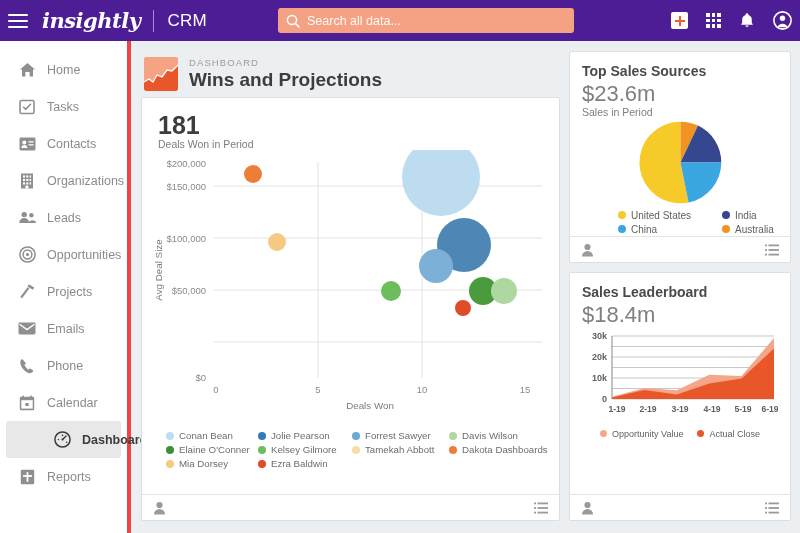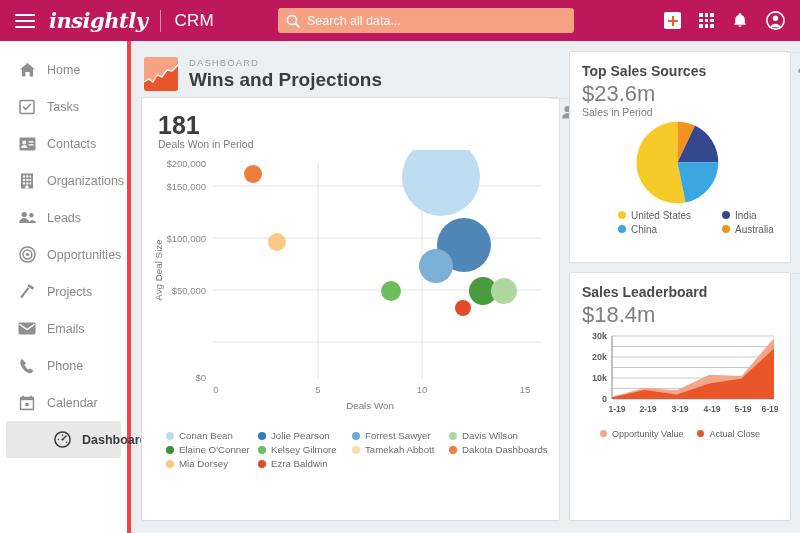--- a/index.html
+++ b/index.html
@@ -7,22 +7,22 @@
   body {
     font-family: "Liberation Sans", sans-serif;
     background: #eceff1;
     color: #5b5b5b;
     -webkit-font-smoothing: antialiased;
   }
   .app { width: 800px; height: 533px; display: flex; flex-direction: column; }
 
   
   .topbar {
-    height: 41px; background: #be185d; flex: 0 0 41px;
-    display: flex; align-items: center; padding: 0 15px; position: relative;
+    height: 41px; background: #4c1d95; flex: 0 0 41px;
+    display: flex; align-items: center; padding: 0 8px; position: relative;
   }
   .hamburger { width: 20px; height: 14px; display: flex; flex-direction: column;
     justify-content: space-between; margin-right: 14px; cursor: pointer; }
   .hamburger span { display: block; height: 2px; background: #fff; border-radius: 1px; }
   .brand {
     color: #fff; font-size: 21px; font-style: italic; font-weight: bold;
     font-family: "DejaVu Serif", serif; letter-spacing: -0.5px; line-height: 1;
   }
   .brand-divider { width: 1px; height: 22px; background: rgba(255,255,255,.5); margin: 0 13px; }
   .crm { color: #fff; font-size: 17px; letter-spacing: .3px; }
@@ -79,21 +79,21 @@
     width: 34px; height: 34px; border-radius: 3px; background: #f6a384;
     margin-right: 11px; overflow: hidden; position: relative; flex: 0 0 34px;
   }
   .dash-icon svg { position: absolute; left: 0; top: 0; }
   .kicker { font-size: 9.5px; letter-spacing: 1.1px; color: #9b9b9b; line-height: 1.3; }
   .page-title { font-size: 19px; color: #3d3d3d; font-weight: bold; line-height: 1.15; }
 
   
   .card {
     background: #fff; border: 1px solid #dedede; border-radius: 2px;
-    display: flex; flex-direction: row; min-height: 0;
+    display: flex; flex-direction: column; min-height: 0;
   }
   .card-main { flex: 1; min-height: 0; }
   .card-foot {
     height: 26px; flex: 0 0 26px; border-top: 1px solid #e4e4e4;
     display: flex; align-items: center; justify-content: space-between;
     padding: 0 11px;
   }
   .foot-ic { cursor: pointer; display: flex; }
 
   .big-num { font-size: 25px; font-weight: bold; color: #3d3d3d; line-height: 1.05; }
@@ -306,20 +306,30 @@
             <path d="M8.5 8.5l3.6-3.4" stroke="#3d3d3d" stroke-width="1.4" fill="none" stroke-linecap="round"></path>
             <circle cx="8.5" cy="8.5" r="1.1" fill="#3d3d3d"></circle>
             <circle cx="4.4" cy="8.5" r=".8" fill="#3d3d3d"></circle>
             <circle cx="8.5" cy="4.4" r=".8" fill="#3d3d3d"></circle>
             <circle cx="12.6" cy="11.2" r=".8" fill="#3d3d3d"></circle>
           </svg>
         </span>
         <span>Dashboards</span>
       </div>
 
+      <div class="nav-item">
+        <span class="nav-ic">
+          <svg width="15" height="16" viewBox="0 0 15 16">
+            <rect x="0.8" y="0.8" width="13.4" height="14.4" rx="1.3" fill="#8f8f8f"></rect>
+            <rect x="6.6" y="3.2" width="1.8" height="9.6" fill="#fff"></rect>
+            <rect x="3" y="6.1" width="9" height="1.8" fill="#fff"></rect>
+          </svg>
+        </span>
+        <span>Reports</span>
+      </div>
     </div>
 
     <div class="content">
 
       <div class="col-left">
 
         <div class="page-head">
           <div class="dash-icon">
             <svg width="34" height="34" viewBox="0 0 34 34">
               <rect width="34" height="34" fill="#f6a384"></rect>

